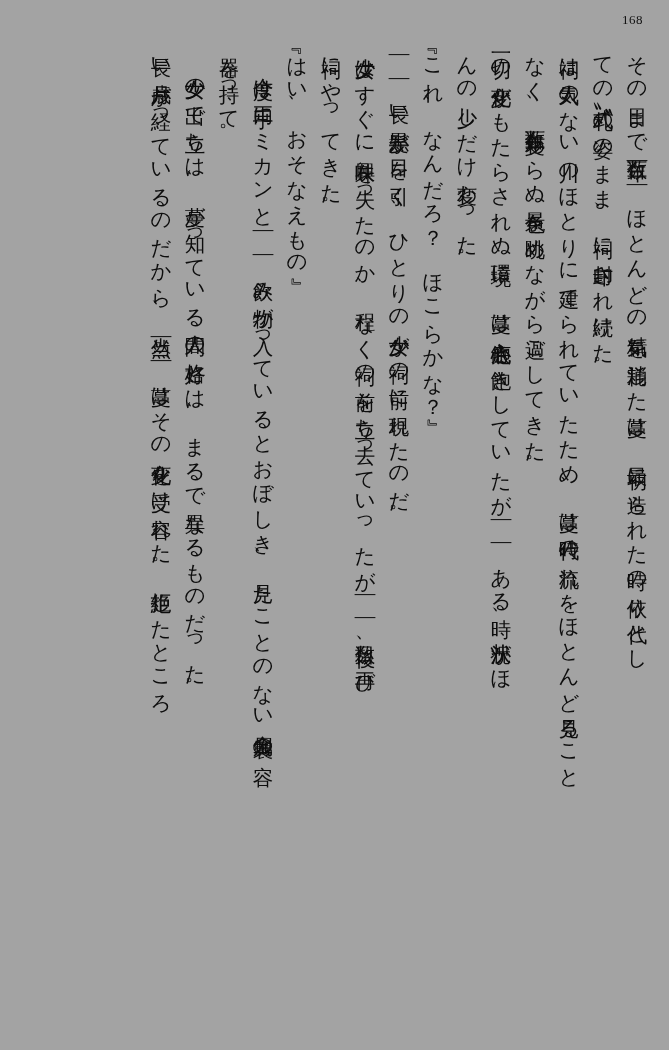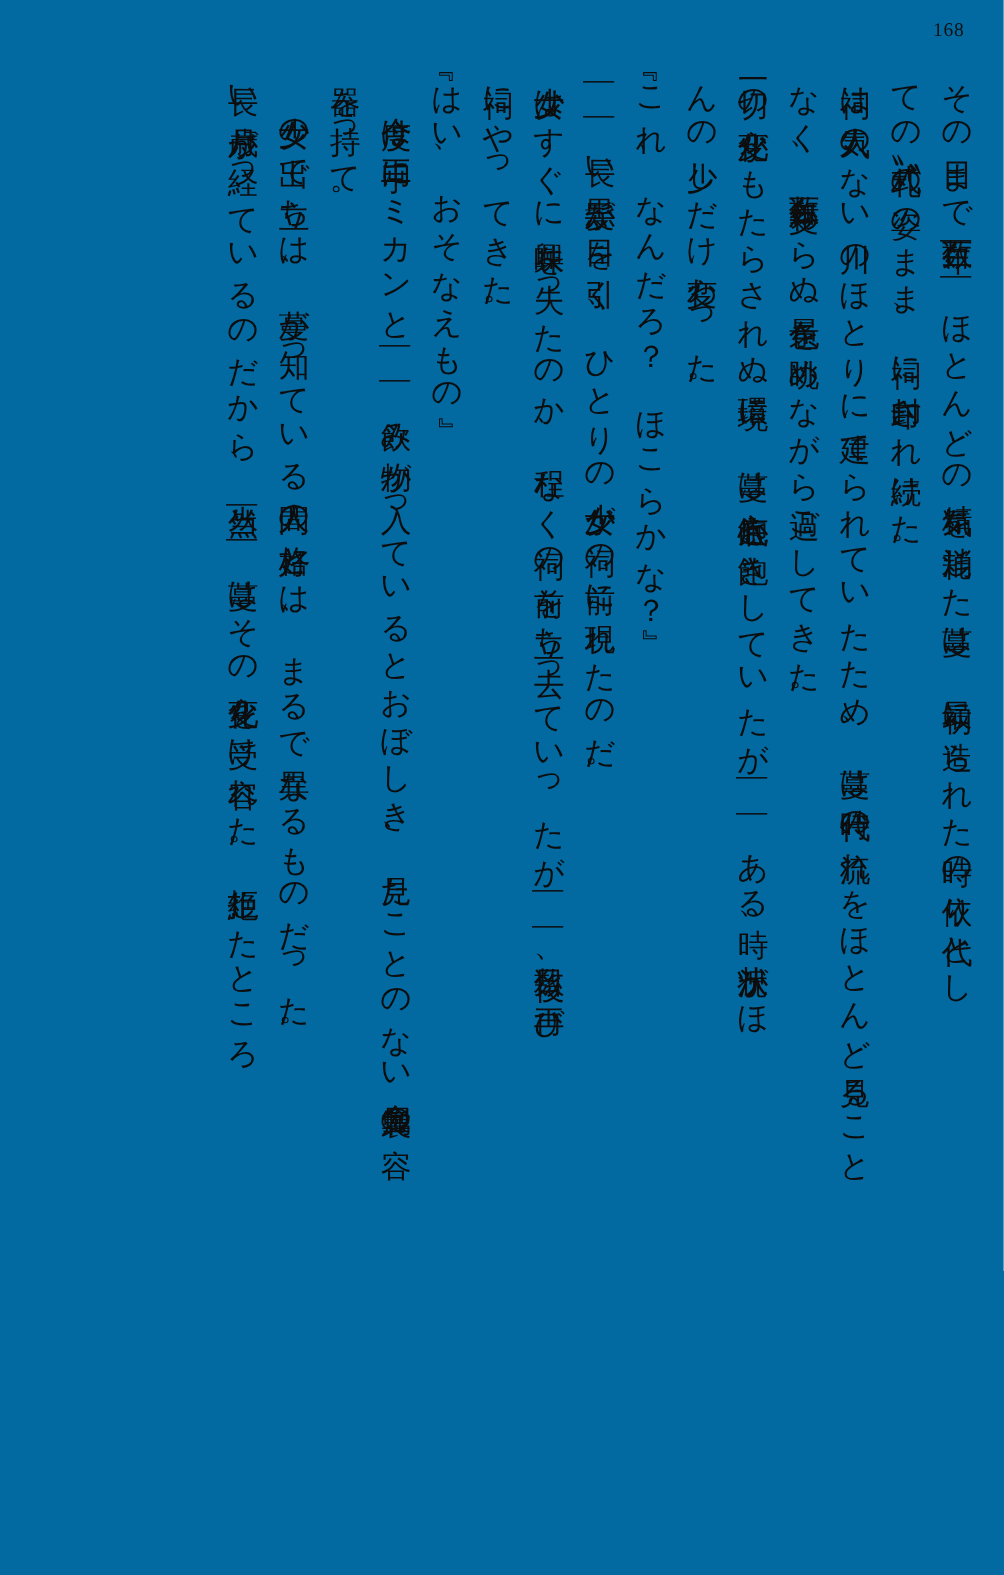--- a/index.html
+++ b/index.html
@@ -12,21 +12,21 @@
     height: 1050px;
     font-family: "Liberation Serif", "DejaVu Serif", serif;
     color: #111111;
     overflow: hidden;
   }
   .page {
     position: relative;
     width: 669px;
     height: 1050px;
     box-sizing: border-box;
-    background: #0369a1;
+    background: #a3a3a3;
   }
   .page-number {
     position: absolute;
     top: 12px;
     right: 26px;
     font-size: 13px;
     font-family: "Liberation Serif", "DejaVu Serif", serif;
     color: #111111;
     letter-spacing: 0.5px;
   }

